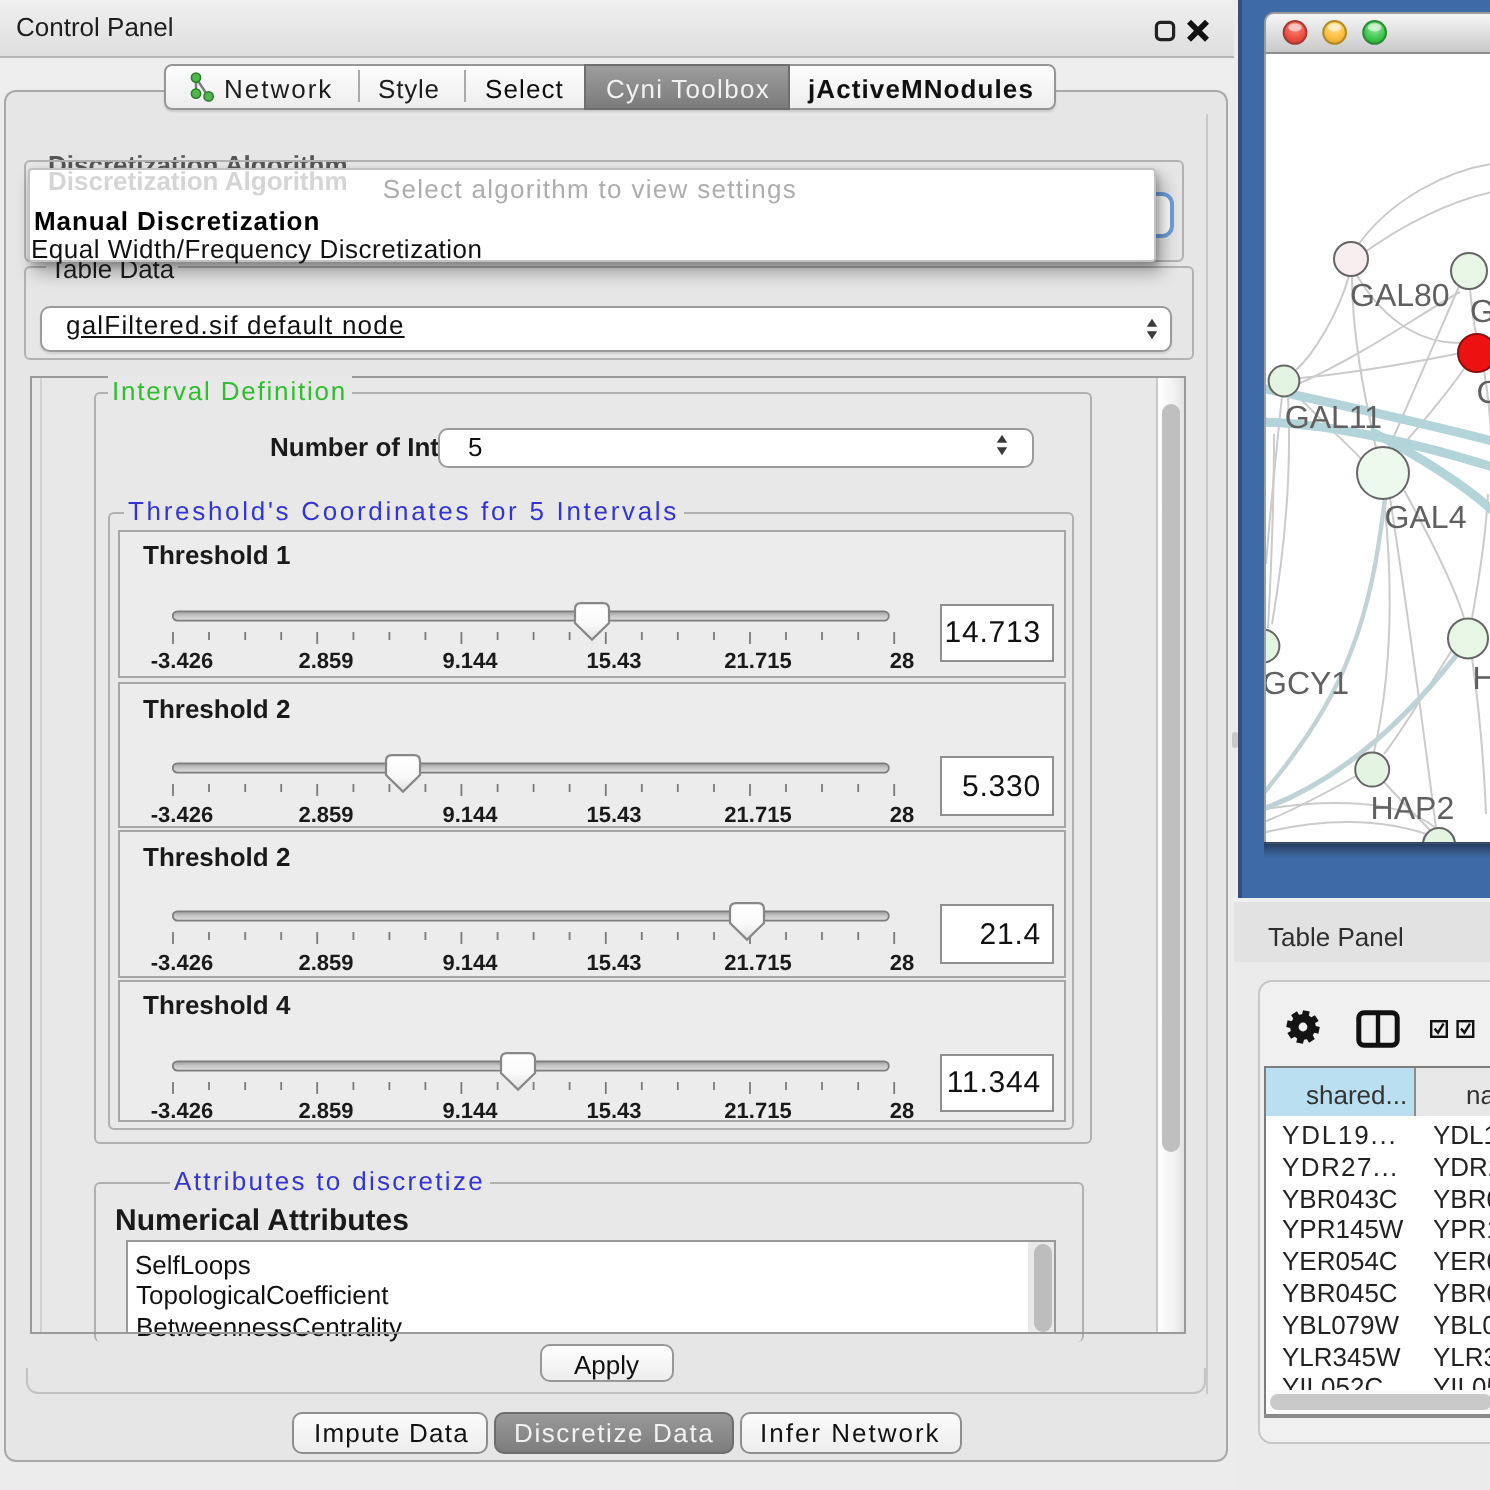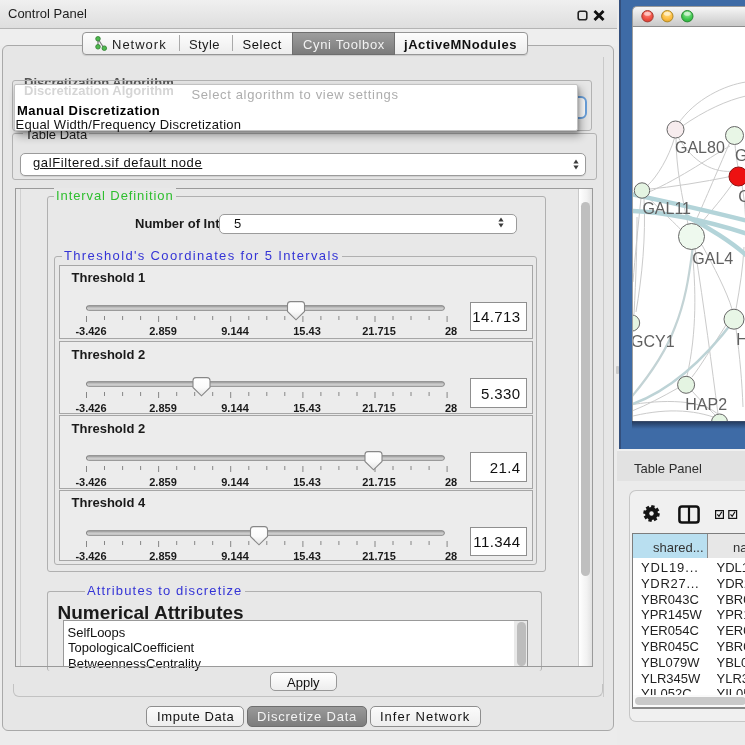--- a/index.html
+++ b/index.html
@@ -187,21 +187,21 @@
 <div class="txt" style="left:163px;top:550px;font-size:11px;font-weight:bold;color:#1a1a1a;transform:translateX(-50%);">2.859</div>
 <div class="txt" style="left:235px;top:550px;font-size:11px;font-weight:bold;color:#1a1a1a;transform:translateX(-50%);">9.144</div>
 <div class="txt" style="left:307px;top:550px;font-size:11px;font-weight:bold;color:#1a1a1a;transform:translateX(-50%);">15.43</div>
 <div class="txt" style="left:379px;top:550px;font-size:11px;font-weight:bold;color:#1a1a1a;transform:translateX(-50%);">21.715</div>
 <div class="txt" style="left:451px;top:550px;font-size:11px;font-weight:bold;color:#1a1a1a;transform:translateX(-50%);">28</div>
 <div class="abs" style="left:470px;top:526.5px;width:56.5px;height:29.5px;background:#fff;border:1px solid #8f8f8f;box-sizing:border-box;"></div>
 <div class="txt" style="left:470px;top:533.0px;width:50.5px;font-size:15px;color:#111;text-align:right;letter-spacing:0.4px;">11.344</div>
 
 <div class="abs" style="left:46.5px;top:591px;width:495px;height:80px;border:1px solid #b0b0b0;border-radius:3px;border-bottom:none;box-sizing:border-box;"></div>
 <div class="txt" style="left:54px;top:582.5px;font-size:13px;color:#3434d6;background:#e8e8e8;padding:0 2px;letter-spacing:1.15px;margin-left:31px;">Attributes to discretize</div>
-<div class="txt" style="left:57.5px;top:602px;font-size:19px;font-weight:bold;color:#1a1a1a;">Numerical Attributes</div>
+<div class="txt" style="left:57.5px;top:602px;font-size:15px;font-weight:bold;color:#1a1a1a;">Numerical Attributes</div>
 
 <div class="abs" style="left:63px;top:620px;width:465px;height:47px;background:#fff;border:1px solid #999;box-sizing:border-box;"></div>
 <div class="txt" style="left:67.5px;top:625px;font-size:13px;color:#111;">SelfLoops</div>
 <div class="txt" style="left:68px;top:640px;font-size:13px;color:#111;">TopologicalCoefficient</div>
 <div class="txt" style="left:68px;top:655.5px;font-size:13px;color:#111;">BetweennessCentrality</div>
 <div class="abs" style="left:514px;top:621px;width:13px;height:45px;background:#e9e9e9;"></div>
 <div class="abs" style="left:516.5px;top:622px;width:9px;height:44px;background:#bdbdbd;border-radius:4.5px;"></div>
 
 <div class="abs" style="left:16px;top:666px;width:561px;height:1px;background:#9a9a9a;"></div>
 

